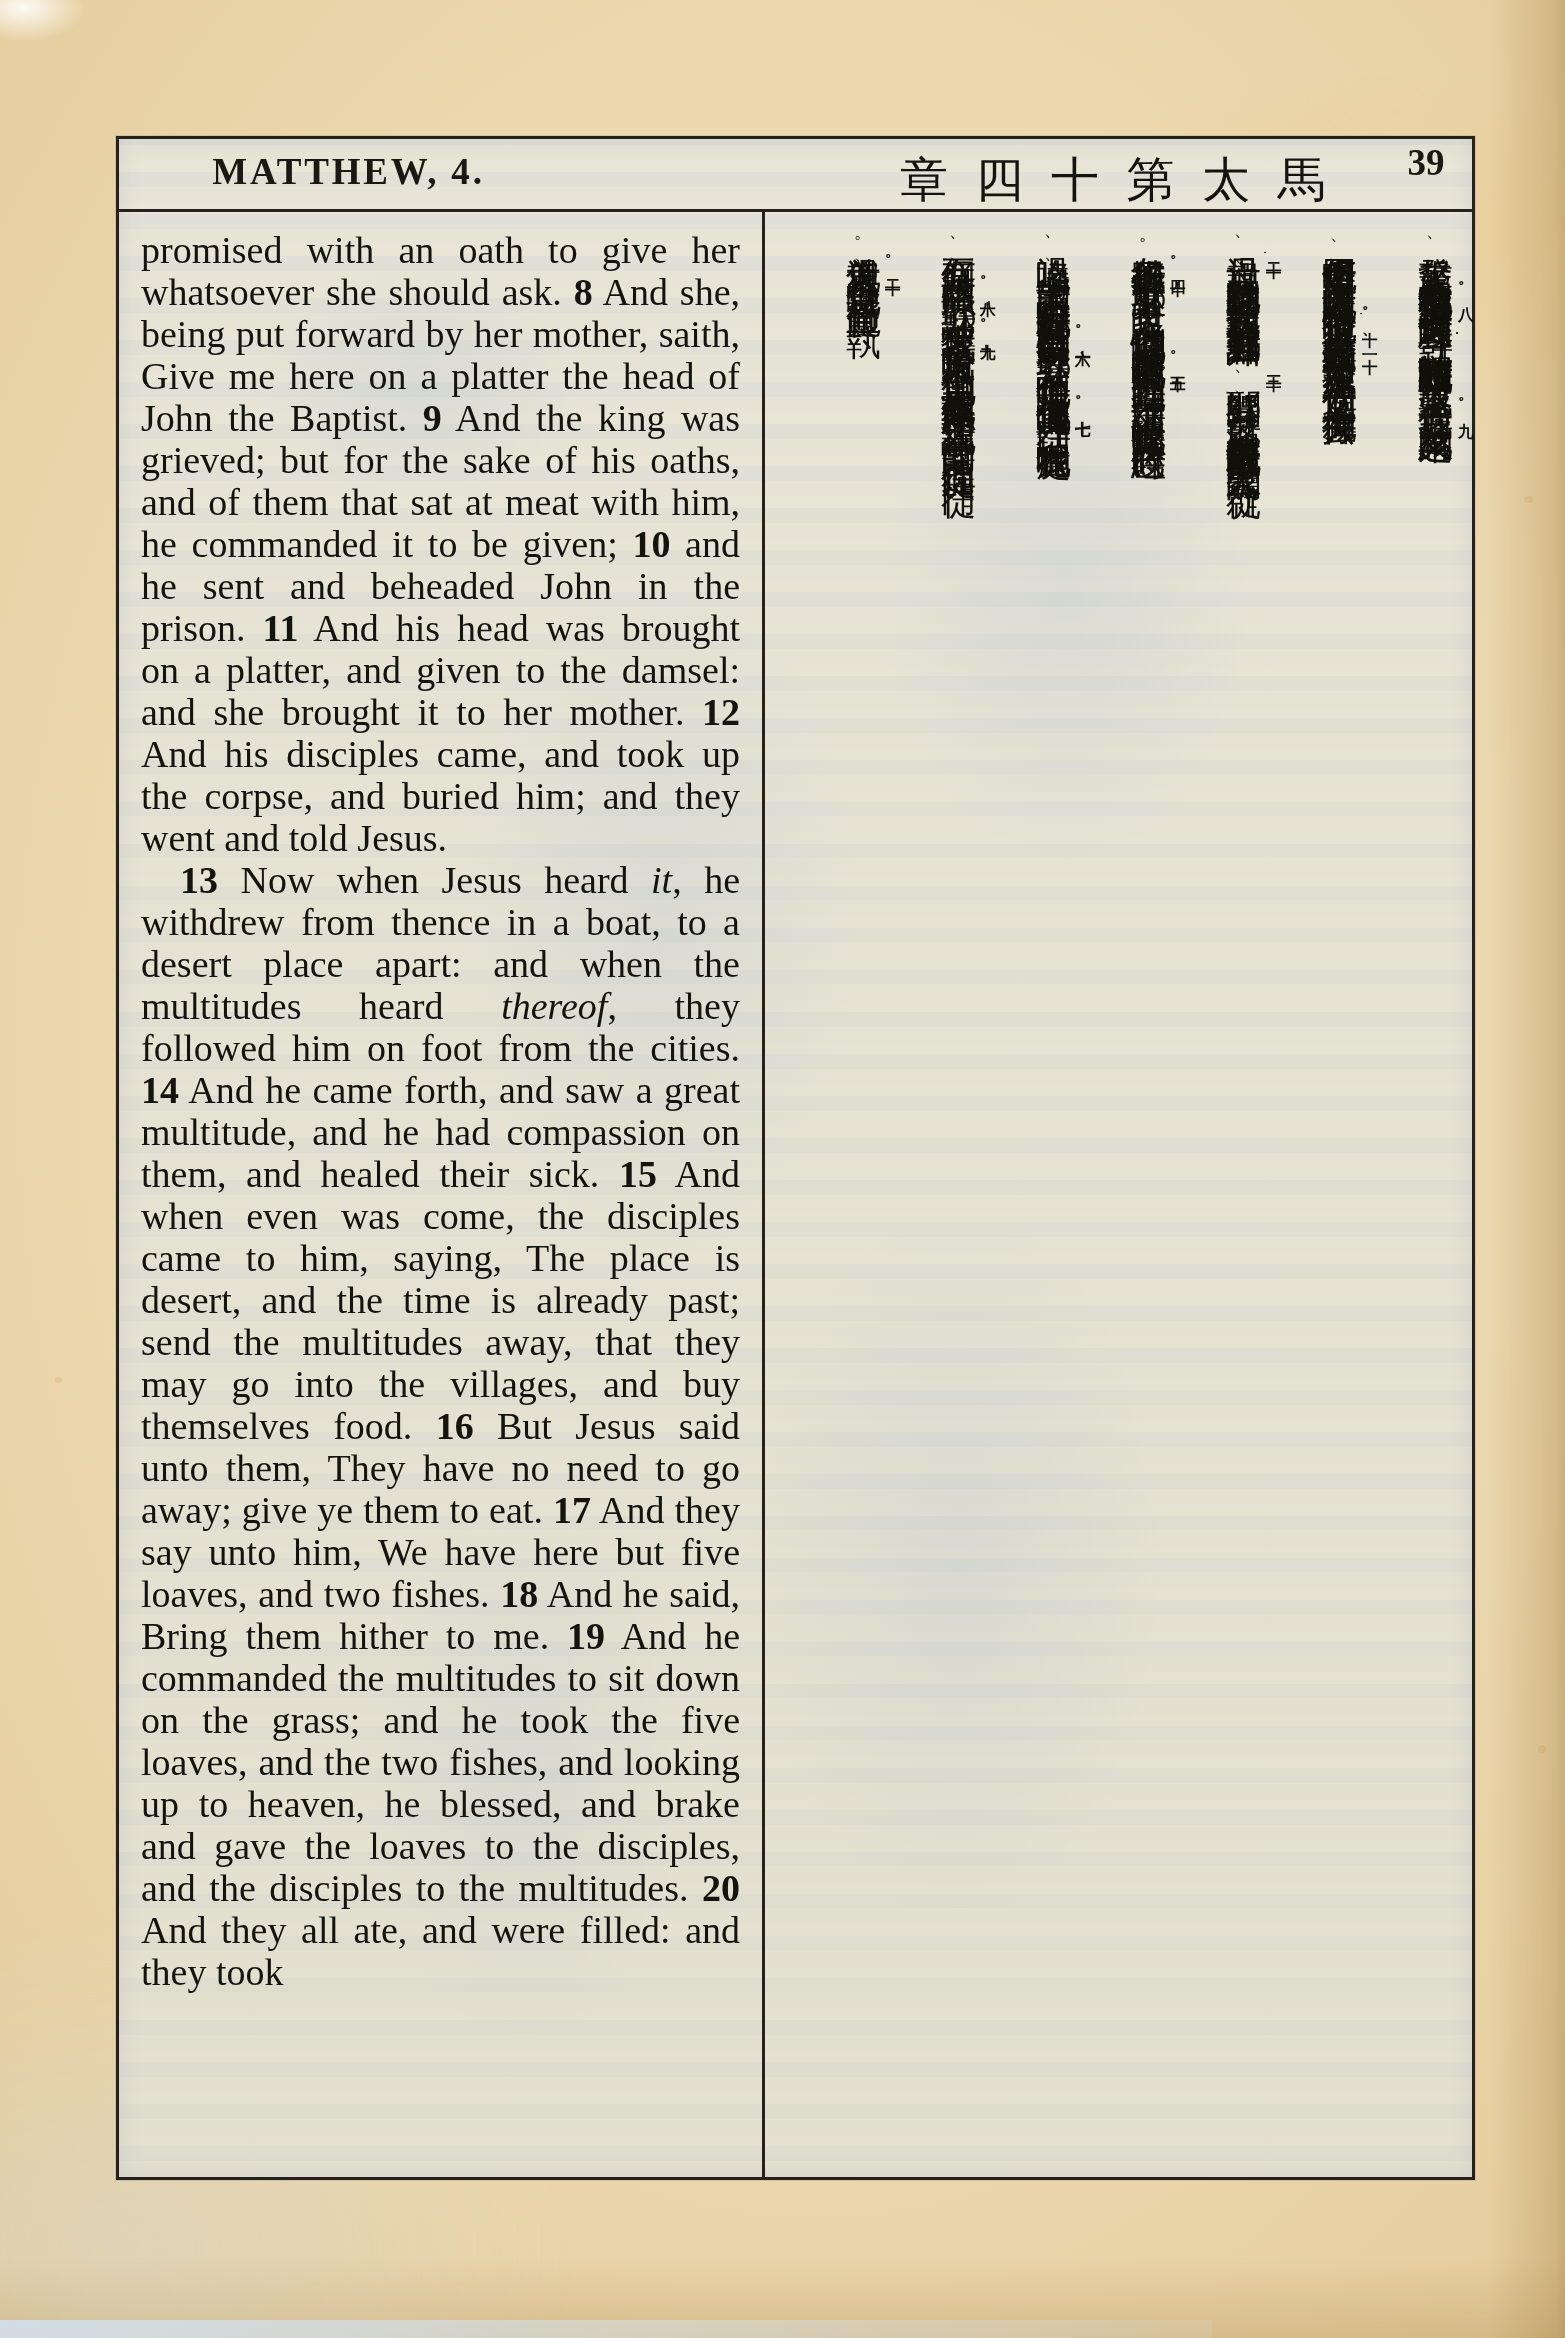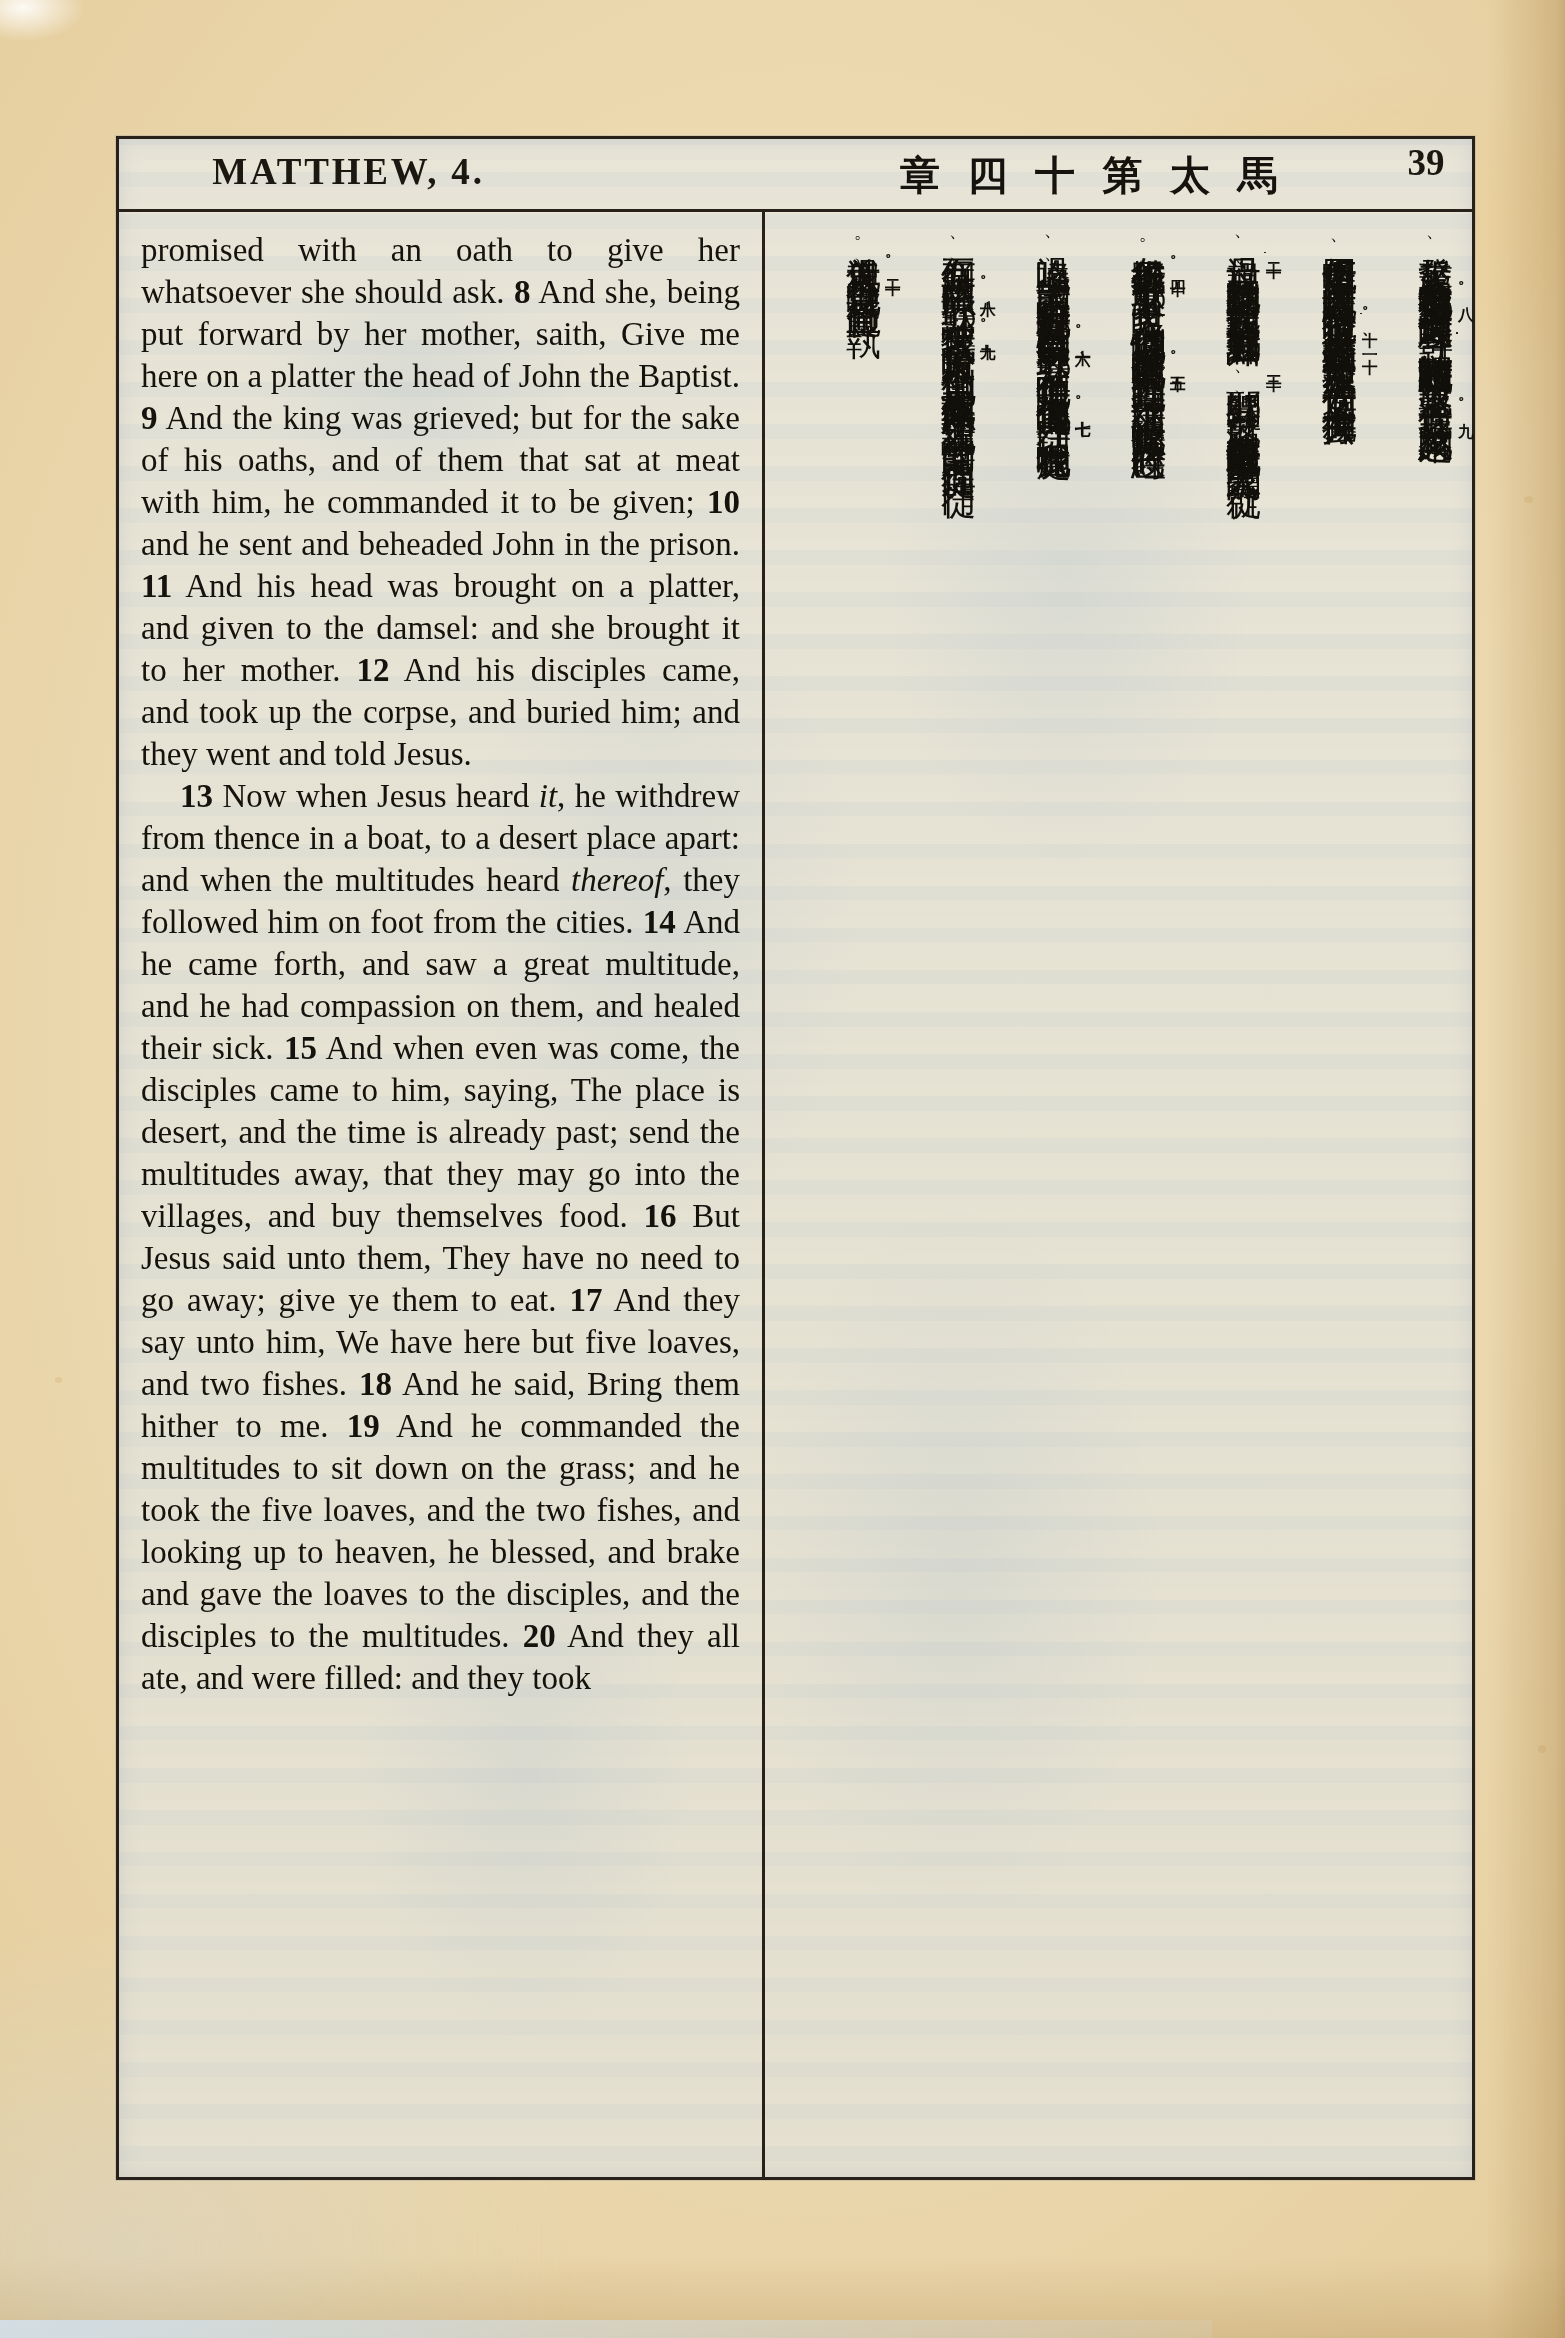--- a/index.html
+++ b/index.html
@@ -33,32 +33,32 @@
       radial-gradient(239px 386px at 30% 80%, rgba(118,152,190,.10), transparent 70%),
       repeating-linear-gradient(0deg, rgba(120,155,195,.05) 0 16.5px, rgba(120,155,195,.10) 16.5px 31px, rgba(120,155,195,.04) 31px 42px);
   }
   
   .header{position:absolute;left:0;top:0;right:0;height:70px;border-bottom:3.7px solid #27211a;}
   .title-en{
     position:absolute;left:64px;top:11px;width:331px;text-align:center;
     font-weight:bold;font-size:37px;letter-spacing:2.8px;color:#1b1812;
   }
   .title-zh{
-    position:absolute;left:781px;top:9.2px;width:441px;text-align:left;
-    font-weight:bold;font-size:40px;letter-spacing:27.5px;color:#16130e;white-space:nowrap;
+    position:absolute;left:781px;top:9.2px;width:441px;text-align:center;
+    font-weight:normal;font-size:48px;letter-spacing:27.5px;color:#16130e;white-space:nowrap;
   }
   .pageno{
     position:absolute;right:27.5px;top:2px;font-weight:bold;font-size:37px;color:#1b1812;
   }
   .content{position:absolute;left:0;right:0;top:73px;bottom:0;}
   .vdivider{position:absolute;left:643px;top:0;bottom:0;width:2.8px;background:#27211a;}
   
   .en{
     position:absolute;left:22px;top:16.5px;width:599px;
-    font-size:33px;line-height:42px;text-align:justify;color:#15130d;
+    font-size:38px;line-height:42px;text-align:justify;color:#15130d;
     text-rendering:optimizeLegibility;
   }
   .en p{margin:0;}
   .en p + p{text-indent:39px;}
   .en b{font-weight:bold;}
   .en i{font-style:italic;}
   
   .cn{
     position:absolute;top:18.4px;right:16.5px;height:1947px;
     writing-mode:vertical-rl;color:#12100b;

